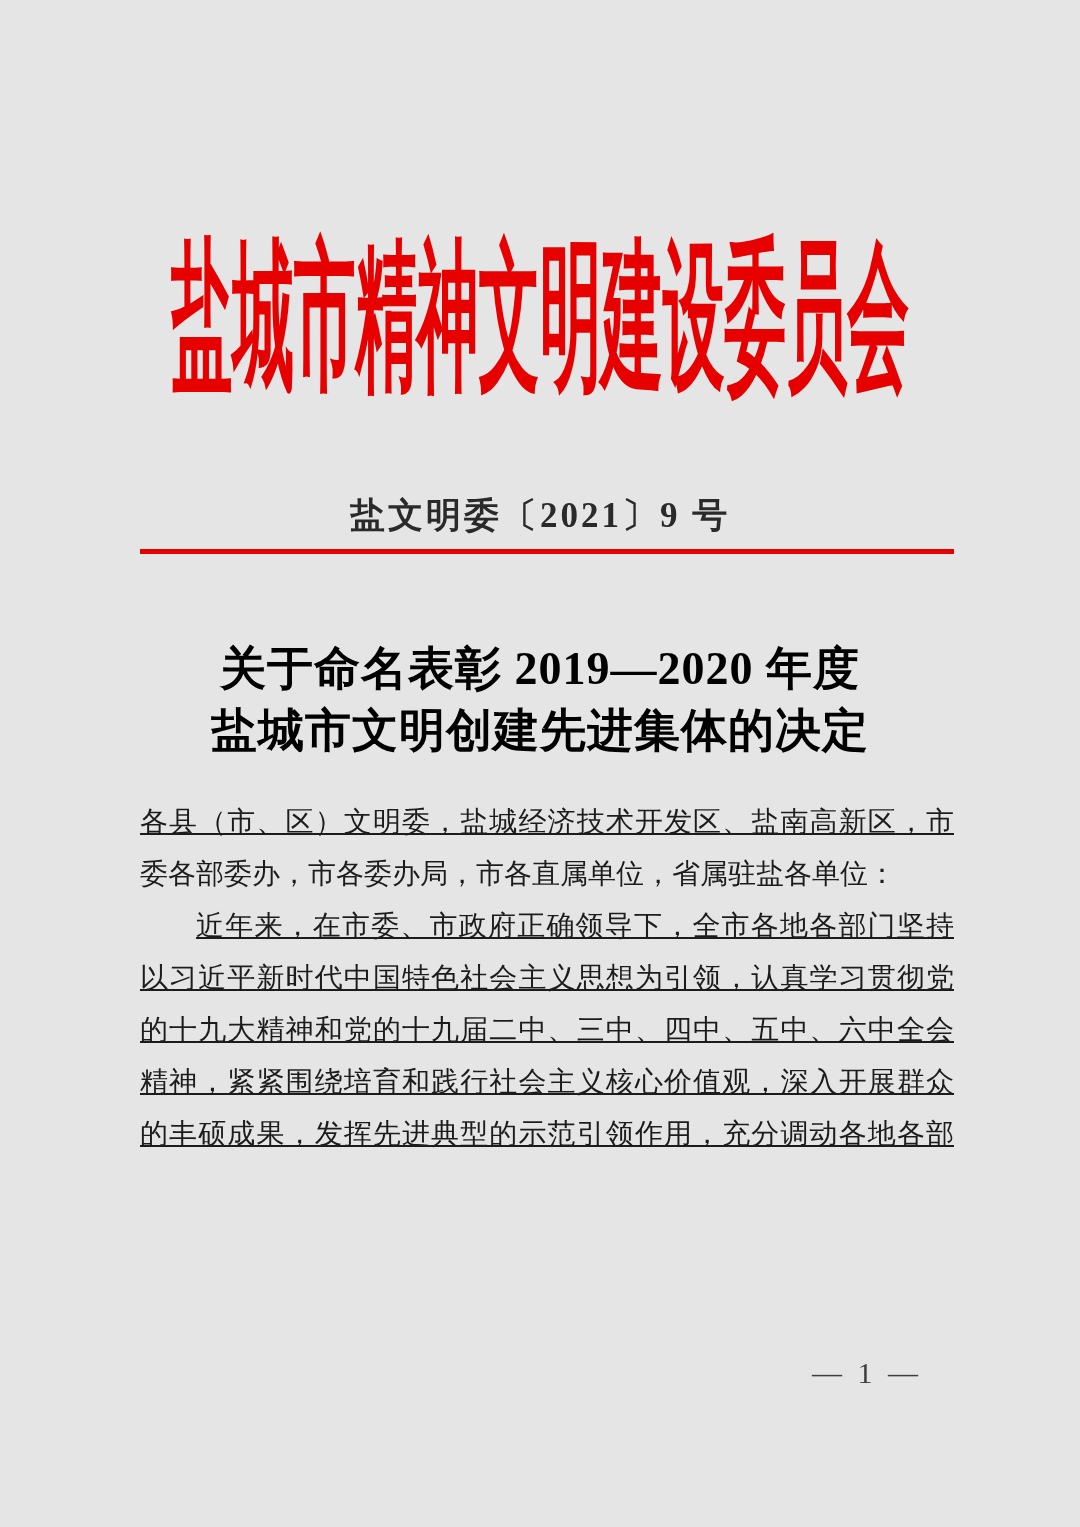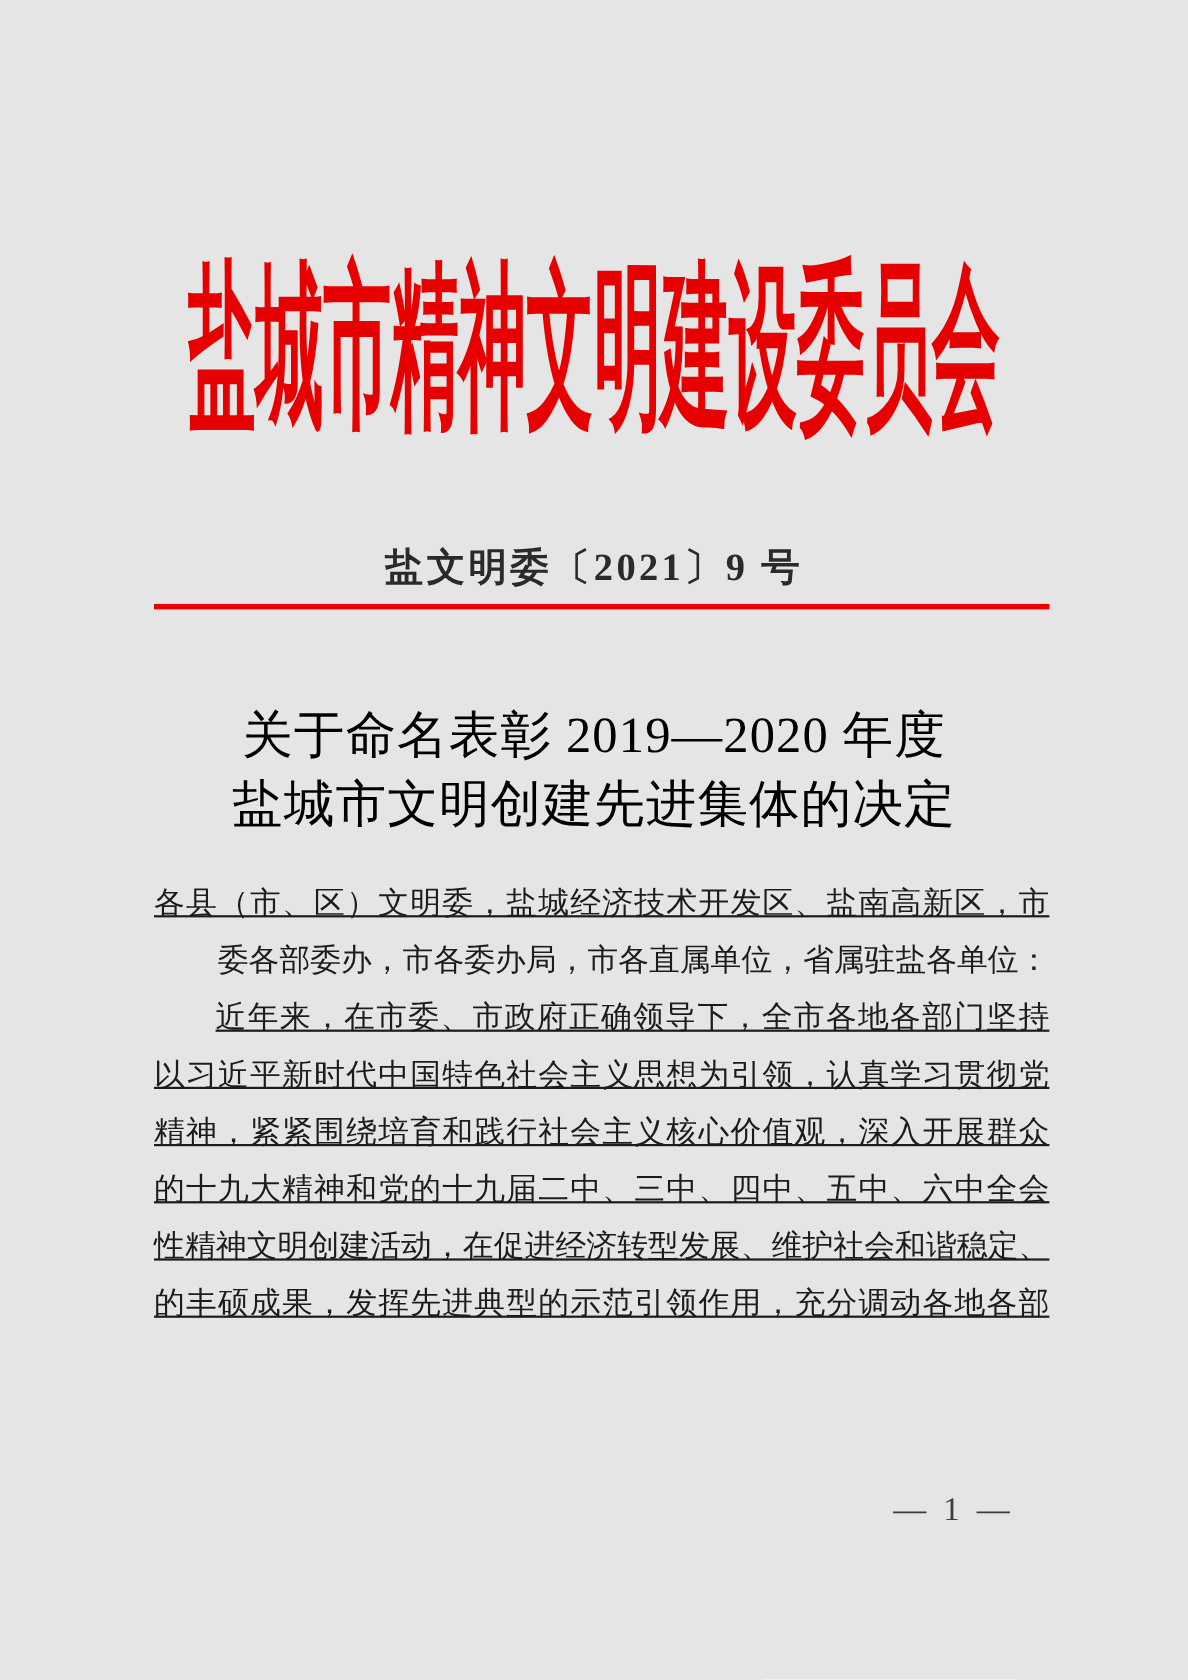--- a/index.html
+++ b/index.html
@@ -47,39 +47,38 @@
     background: #e60000;
   }
   
   .doc-title {
     position: absolute;
     top: 638px;
     left: 0;
     width: 100%;
     text-align: center;
     font-size: 46px;
-    font-weight: normal;
+    font-weight: bold;
     line-height: 62px;
     letter-spacing: 1px;
     color: #000000;
   }
   
   .body-text {
     position: absolute;
     top: 796px;
     left: 140px;
     width: 814px;
     font-size: 28px;
     line-height: 52px;
     color: #1c1c1c;
   }
   .body-line {
     white-space: nowrap;
     height: 52px;
-    text-align: right;
   }
   .body-line.j {
     text-align: justify;
     text-align-last: justify;
     white-space: normal;
     text-decoration: underline;
   }
   .body-line.indent { padding-left: 56px; }
   .body-line.indent.j { width: 758px; }
   
@@ -106,21 +105,20 @@
   <div class="doc-title">
     <div>关于命名表彰 2019—2020 年度</div>
     <div>盐城市文明创建先进集体的决定</div>
   </div>
 
   <div class="body-text">
     <div class="body-line j">各县（市、区）文明委，盐城经济技术开发区、盐南高新区，市</div>
     <div class="body-line">委各部委办，市各委办局，市各直属单位，省属驻盐各单位：</div>
     <div class="body-line j indent">近年来，在市委、市政府正确领导下，全市各地各部门坚持</div>
     <div class="body-line j">以习近平新时代中国特色社会主义思想为引领，认真学习贯彻党</div>
+    <div class="body-line j">的十九大精神和党的十九届二中、三中、四中、五中、六中全会</div>
     <div class="body-line j">精神，紧紧围绕培育和践行社会主义核心价值观，深入开展群众</div>
-    <div class="body-line j">的十九大精神和党的十九届二中、三中、四中、五中、六中全会</div>
-    <div class="body-line j">性精神文明创建活动，在促进经济转型发展、维护社会和谐稳定、</div>
     <div class="body-line j">的丰硕成果，发挥先进典型的示范引领作用，充分调动各地各部</div>
   </div>
 
   <div class="page-number">— 1 —</div>
 
 </div>
 
 </body></html>

